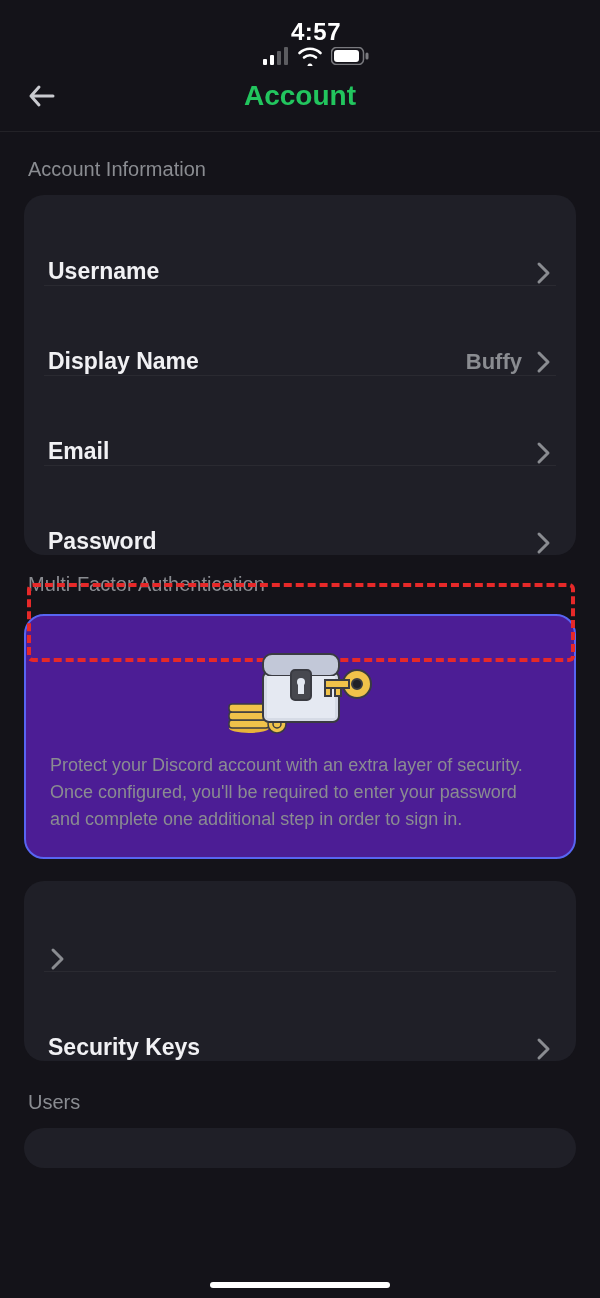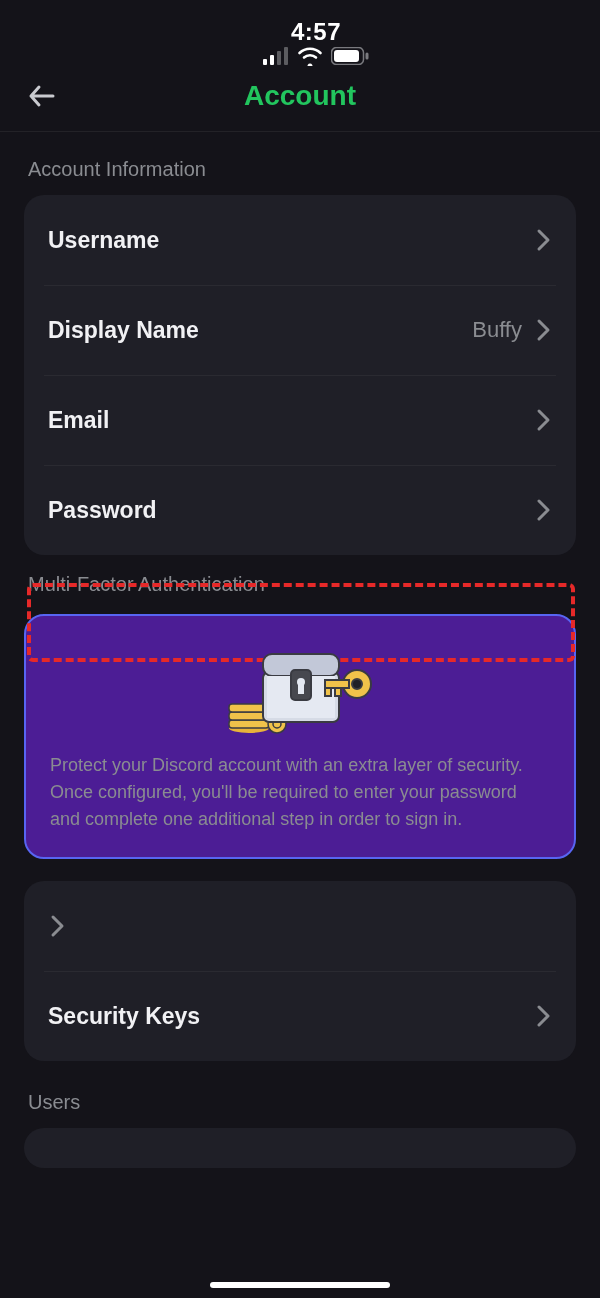--- a/index.html
+++ b/index.html
@@ -62,21 +62,21 @@
       color: #8a8c91;
       padding: 18px 28px 14px 28px;
     }
     .card {
       background: #1f1f27;
       border-radius: 20px;
       margin: 0 24px;
     }
     .row {
       display: flex;
-      align-items: center;
+      align-items: flex-end;
       justify-content: space-between;
       min-height: 90px;
       padding: 0 24px;
       position: relative;
     }
     .row + .row::before {
       content: "";
       position: absolute;
       top: 0;
       left: 20px;
@@ -89,21 +89,21 @@
       font-weight: 600;
       color: #f1f1f4;
     }
     .row-right {
       display: flex;
       align-items: center;
       gap: 12px;
     }
     .row-value {
       font-size: 22px;
-      font-weight: 400;
+      font-weight: 700;
       color: #8a8c91;
     }
     .chevron {
       flex-shrink: 0;
     }
     .highlight-box {
       position: absolute;
       border: 4px dashed #e62929;
       border-radius: 6px;
       pointer-events: none;

